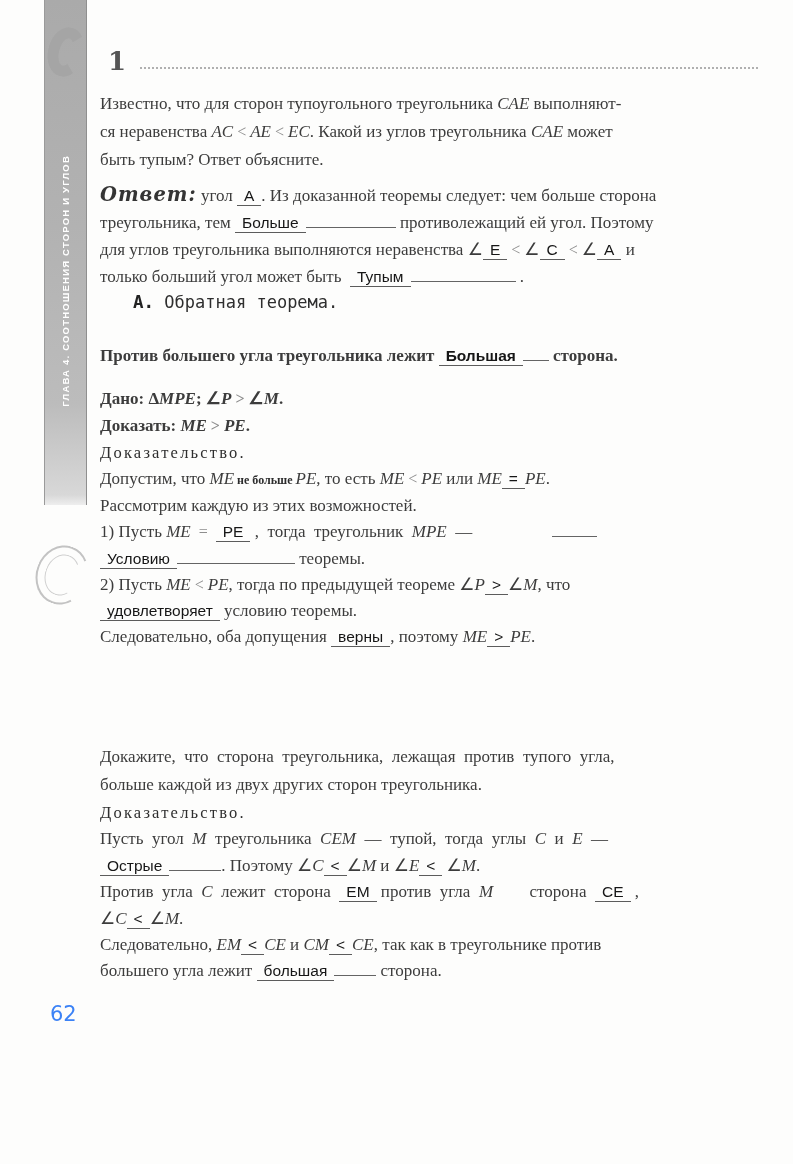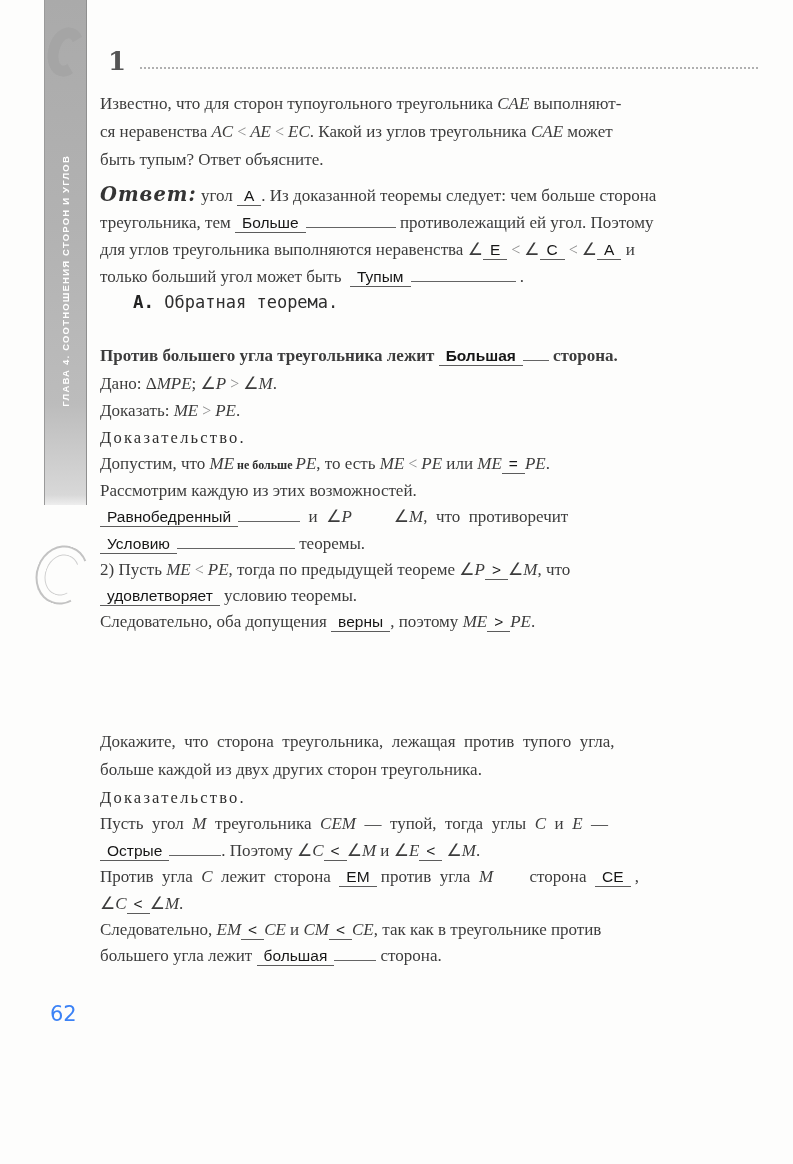--- a/index.html
+++ b/index.html
@@ -59,21 +59,21 @@
   .seg-pb{font-size:16.5px;font-weight:normal;color:#2e2e2e;letter-spacing:2.2px;}
   
   .b-ex1-header{display:flex;align-items:flex-end;margin-left:8px;height:32px;}
   .b-ex1-header .num{font-family:"DejaVu Serif",serif;font-weight:bold;
                      font-size:26px;color:#555;line-height:26px;}
   .b-ex1-header .rule{flex:1;border-bottom:2px dotted #b0b0b0;margin:0 4px 5px 14px;}
   .b-ex1-statement{margin-top:16px;line-height:28px;}
   .b-ex1-answer{margin-top:7px;line-height:27px;}
   .b-heading-a{margin-left:33px;line-height:24px;}
   .b-theorem-intro{margin-top:27px;line-height:28px;font-weight:bold;}
-  .b-given{margin-top:0;line-height:27px;}
+  .b-given{margin-top:15px;line-height:27px;font-weight:bold;}
   .b-proof1-heading{margin-top:1px;line-height:26px;}
   .b-proof1{line-height:26.2px;}
   .b-task2{margin-top:93px;line-height:28px;}
   .b-proof2-heading{margin-top:1px;line-height:26px;}
   .b-proof2{line-height:26.4px;}
   
   .page-num{position:absolute;left:50px;top:1002px;
             font-family:"DejaVu Sans",sans-serif;font-weight:normal;
             font-size:21px;color:#3b82f6;}
 </style>
@@ -122,21 +122,21 @@
       <div class="line"><span class="seg-r">Доказать: </span><span class="seg-i">ME</span><span class="seg-f"> &gt; </span><span class="seg-i">PE</span><span class="seg-r">.</span></div>
     </div>
 
   <div class="block b-proof1-heading">
       <div class="line"><span class="seg-pb">Доказательство.</span></div>
     </div>
 
   <div class="block b-proof1">
       <div class="line"><span class="seg-r">Допустим, что </span><span class="seg-i">ME</span><span class="seg-b"> не больше </span><span class="seg-i">PE</span><span class="seg-r">, то есть </span><span class="seg-i">ME</span><span class="seg-f"> &lt; </span><span class="seg-i">PE</span><span class="seg-r"> или </span><span class="seg-i">ME</span><span class="seg-h">=</span><span class="seg-i">PE</span><span class="seg-r">.</span></div>
       <div class="line"><span class="seg-r">Рассмотрим каждую из этих возможностей.</span></div>
-      <div class="line"><span class="seg-h">Равнобедренный</span><span class="seg-u" style="width: 62px;"></span><span class="seg-r">  и  ∠</span><span class="seg-i">P</span><span class="seg-g" style="width: 42px;"></span><span class="seg-r">∠</span><span class="seg-i">M</span><span class="seg-r">,  что  противоречит</span></div>
+      <div class="line"><span class="seg-r">1) Пусть </span><span class="seg-i">ME</span><span class="seg-f">  =  </span><span class="seg-h">РЕ</span><span class="seg-r"> ,  тогда  треугольник  </span><span class="seg-i">MPE</span><span class="seg-r">  —</span><span class="seg-g" style="width: 80px;"></span><span class="seg-u" style="width: 45px;"></span></div>
       <div class="line"><span class="seg-h">Условию</span><span class="seg-u" style="width: 118px;"></span><span class="seg-r"> теоремы.</span></div>
       <div class="line"><span class="seg-r">2) Пусть </span><span class="seg-i">ME</span><span class="seg-f"> &lt; </span><span class="seg-i">PE</span><span class="seg-r">, тогда по предыдущей теореме ∠</span><span class="seg-i">P</span><span class="seg-h">&gt;</span><span class="seg-r">∠</span><span class="seg-i">M</span><span class="seg-r">, что</span></div>
       <div class="line"><span class="seg-h">удовлетворяет</span><span class="seg-r"> условию теоремы.</span></div>
       <div class="line"><span class="seg-r">Следовательно, оба допущения </span><span class="seg-h">верны</span><span class="seg-r">, поэтому </span><span class="seg-i">ME</span><span class="seg-h">&gt;</span><span class="seg-i">PE</span><span class="seg-r">.</span></div>
     </div>
 
   <div class="block b-task2">
       <div class="line"><span class="seg-r">Докажите,  что  сторона  треугольника,  лежащая  против  тупого  угла,</span></div>
       <div class="line"><span class="seg-r">больше каждой из двух других сторон треугольника.</span></div>
     </div>

